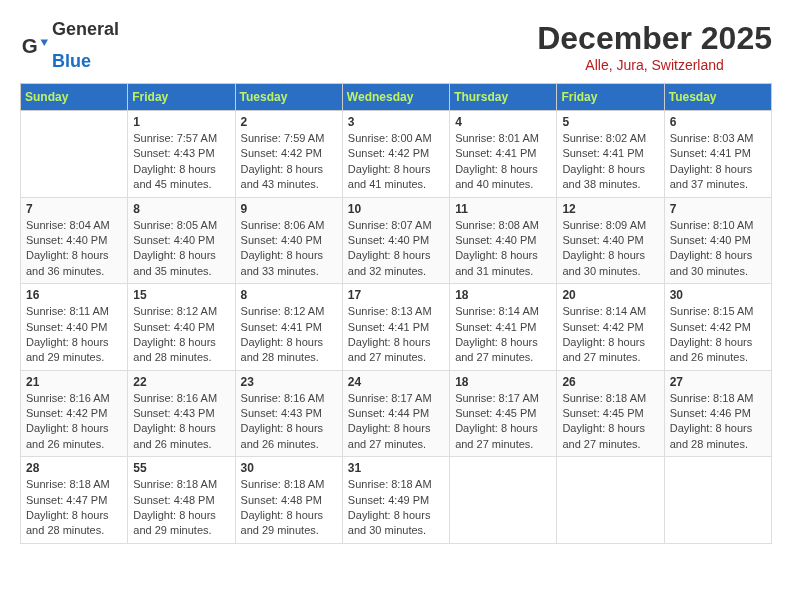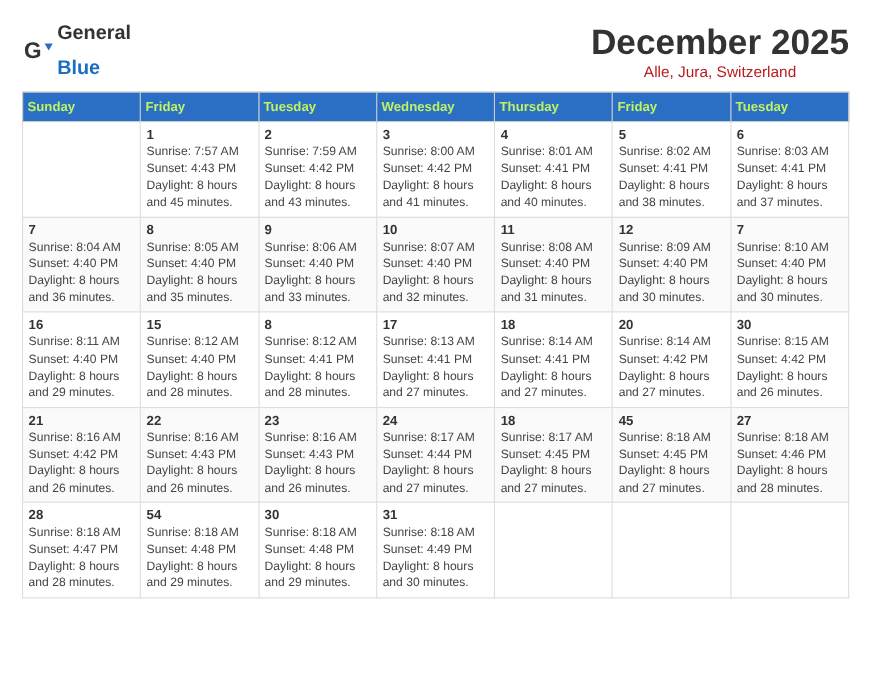--- a/index.html
+++ b/index.html
@@ -273,41 +273,41 @@
           Sunrise: 8:17 AM<br>Sunset: 4:44 PM<br>Daylight: 8 hours and 27 minutes.
         </div>
         </td>
         <td>
           <div class="day-number">18</div>
         <div class="day-info">
           Sunrise: 8:17 AM<br>Sunset: 4:45 PM<br>Daylight: 8 hours and 27 minutes.
         </div>
         </td>
         <td>
-          <div class="day-number">45</div>
+          <div class="day-number">26</div>
         <div class="day-info">
           Sunrise: 8:18 AM<br>Sunset: 4:45 PM<br>Daylight: 8 hours and 27 minutes.
         </div>
         </td>
         <td>
           <div class="day-number">27</div>
         <div class="day-info">
           Sunrise: 8:18 AM<br>Sunset: 4:46 PM<br>Daylight: 8 hours and 28 minutes.
         </div>
         </td>
       </tr>
       <tr>
         <td>
           <div class="day-number">28</div>
         <div class="day-info">
           Sunrise: 8:18 AM<br>Sunset: 4:47 PM<br>Daylight: 8 hours and 28 minutes.
         </div>
         </td>
         <td>
-          <div class="day-number">54</div>
+          <div class="day-number">55</div>
         <div class="day-info">
           Sunrise: 8:18 AM<br>Sunset: 4:48 PM<br>Daylight: 8 hours and 29 minutes.
         </div>
         </td>
         <td>
           <div class="day-number">30</div>
         <div class="day-info">
           Sunrise: 8:18 AM<br>Sunset: 4:48 PM<br>Daylight: 8 hours and 29 minutes.
         </div>
         </td>

